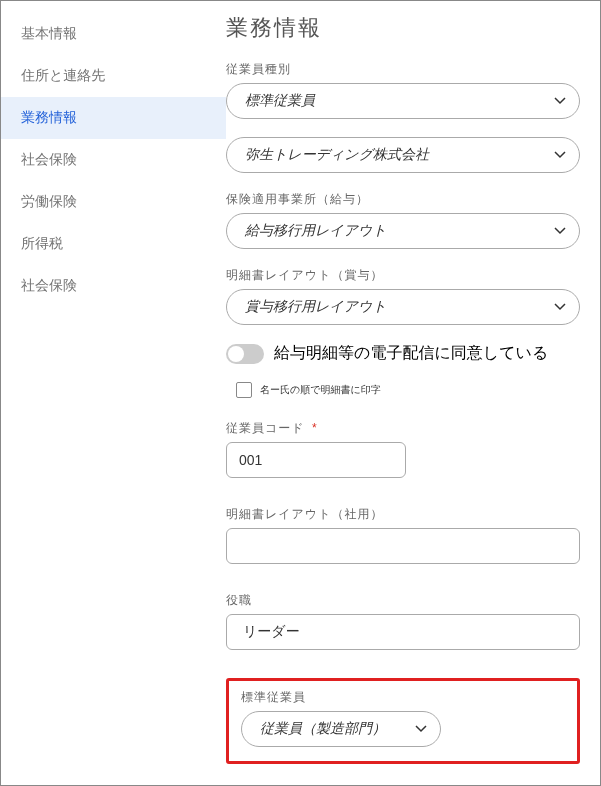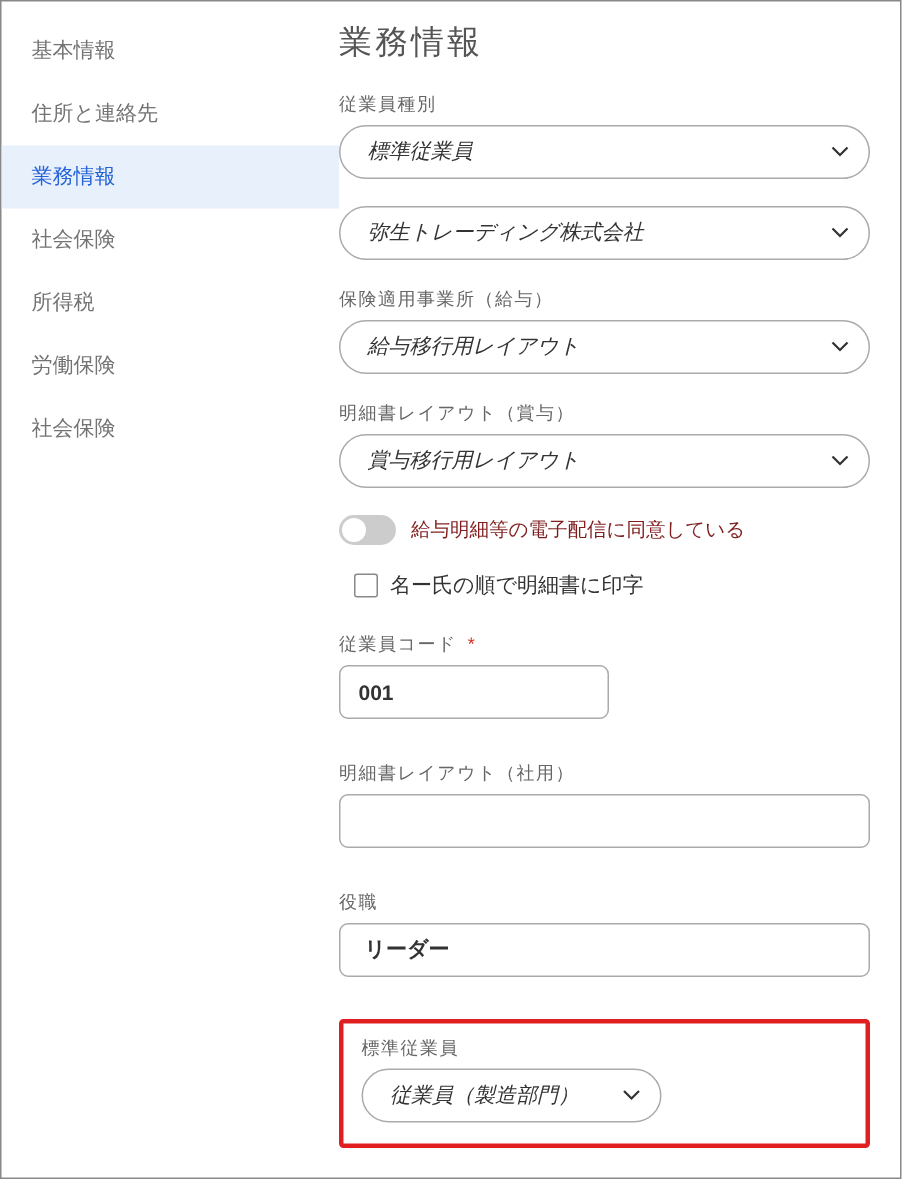--- a/index.html
+++ b/index.html
@@ -78,21 +78,20 @@
     .text-input {
       width: 180px;
       border: 1px solid #aaa;
       border-radius: 6px;
       padding: 8px 12px;
       font-size: 14px;
       background: #fff;
       min-height: 36px;
       display: flex;
       align-items: center;
-      font-weight: bold;
     }
     .text-input-full {
       width: 100%;
       padding-left: 16px;
     }
     .toggle-row {
       display: flex;
       align-items: center;
       gap: 10px;
       margin: 14px 0 18px 0;
@@ -121,41 +120,41 @@
       margin: 0 0 22px 10px;
     }
     .checkbox {
       width: 16px;
       height: 16px;
       border: 1.5px solid #888;
       border-radius: 2px;
       cursor: pointer;
     }
     .checkbox-label {
-      font-size: 14px;
+      font-size: 10px;
     }
     .highlight-box {
       border: 3px solid #e02020;
       border-radius: 3px;
       padding: 8px 12px 14px 12px;
       margin-bottom: 16px;
     }
     .highlight-box .select { width: 200px; }
     .small-select { width: 200px !important; }
   </style>
 </head>
 <body>
 
 <div class="sidebar">
   <div class="sidebar-item">基本情報</div>
   <div class="sidebar-item">住所と連絡先</div>
   <div class="sidebar-item active">業務情報</div>
   <div class="sidebar-item">社会保険</div>
+  <div class="sidebar-item">労働保険</div>
   <div class="sidebar-item">所得税</div>
-  <div class="sidebar-item">労働保険</div>
   <div class="sidebar-item">社会保険</div>
 </div>
 
 <div class="main">
   <h1 class="page-title">業務情報</h1>
 
   <div class="field">
     <div class="field-label">従業員種別</div>
     <div class="select-wrap">
       <div class="select">
@@ -207,21 +206,21 @@
             <path d="M1 1l5 5 5-5" stroke="#333" stroke-width="1.5" fill="none"></path>
           </svg>
       </span>
     </div>
   </div>
 
   <div class="toggle-row">
     <div class="toggle">
       <div class="toggle-knob"></div>
     </div>
-    <span style="font-size:13px;color:#7f1d1d;">給与明細等の電子配信に同意している</span>
+    <span style="font-size:16px;color:#000000;">給与明細等の電子配信に同意している</span>
   </div>
 
   <div class="checkbox-row">
     <div class="checkbox"></div>
     <span class="checkbox-label">名ー氏の順で明細書に印字</span>
   </div>
 
   <div class="field">
     <div class="field-label">
       <span>従業員コード</span>

